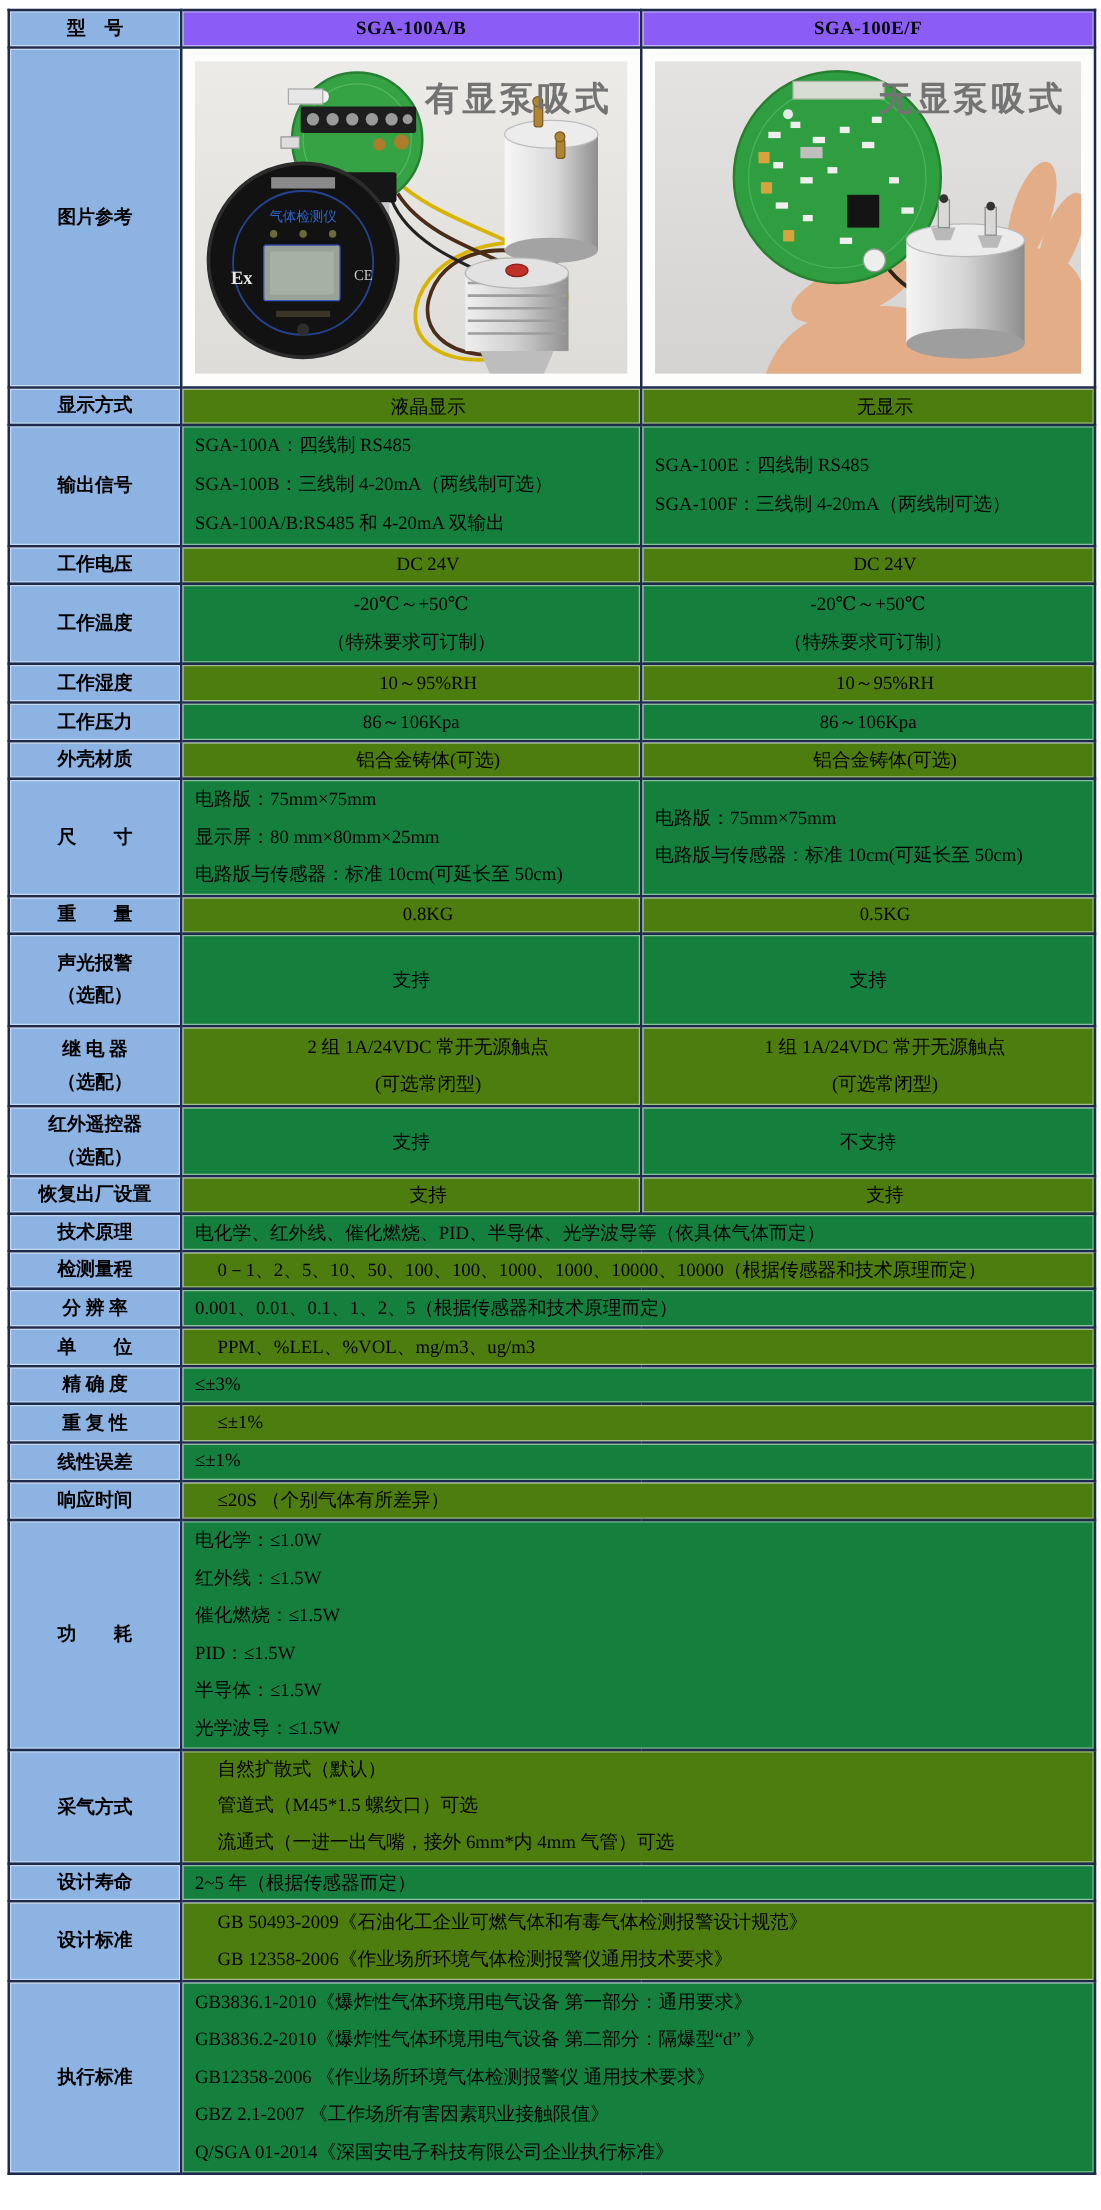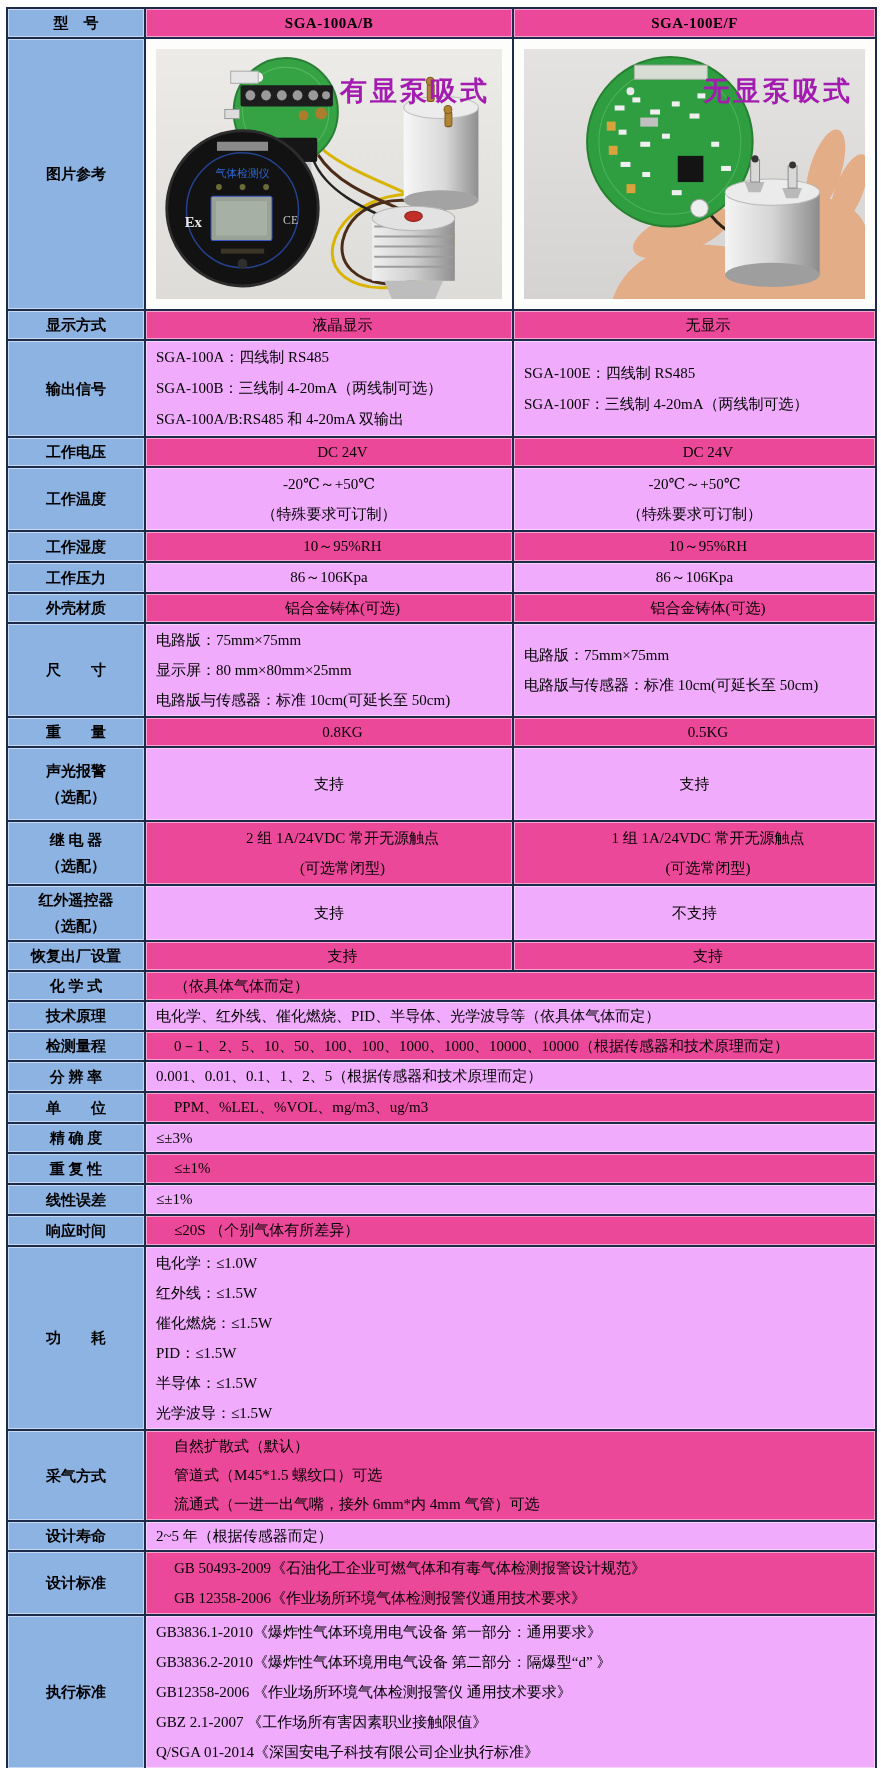--- a/index.html
+++ b/index.html
@@ -2,30 +2,30 @@
 <html><head>
 <meta charset="utf-8">
 <style>
   html,body{margin:0;padding:0;}
   body{width:881px;height:1768px;background:#ffffff;overflow:hidden;
        font-family:"Liberation Serif","DejaVu Serif",serif;color:#000;}
   table{border-collapse:collapse;table-layout:fixed;margin:7px 0 0 6px;}
   td{border:2px solid #1c2b4c;font-size:15px;vertical-align:middle;
      box-shadow:inset 0 0 0 1px rgba(255,255,255,.5);overflow:hidden;}
   td.lbl{background:#8db3e2;font-weight:bold;text-align:center;white-space:pre-line;line-height:26px;}
-  td.hdr{background:#ec4899;font-weight:bold;text-align:center;letter-spacing:.5px;}
-  td.val{background:#f0abfc;}
-  tr.dk td.val{background:#ec4899;padding-left:28px;}
+  td.hdr{background:#8b5cf6;font-weight:bold;text-align:center;letter-spacing:.5px;}
+  td.val{background:#15803d;}
+  tr.dk td.val{background:#4d7c0f;padding-left:28px;}
   td.c{text-align:center;white-space:pre-line;}
   td.l{text-align:left;padding-left:10px;white-space:pre-line;}
   .lh31{line-height:31px}.lh30{line-height:30px}.lh29{line-height:29px}
   td.photo{background:#fdfdfc;padding:10px;vertical-align:top;}
   .shot{position:relative;width:100%;height:250px;}
   .shot svg{position:absolute;left:0;top:0;width:100%;height:100%;}
-  .wm{position:absolute;top:24px;right:12px;font-size:27px;color:#a21caf;
+  .wm{position:absolute;top:12px;right:12px;font-size:27px;color:#737373;
       letter-spacing:3px;font-weight:bold;}
 </style>
 </head>
 <body>
 
 <table>
 <colgroup>
       <col style="width:138px">
       <col style="width:368px">
       <col style="width:363px">
@@ -265,24 +265,20 @@
   <td class="lbl">红外遥控器
 （选配）</td>
   <td class="val c">支持</td>
   <td class="val c">不支持</td>
 </tr>
 <tr class="dk" style="height:30px">
   <td class="lbl">恢复出厂设置</td>
   <td class="val c">支持</td>
   <td class="val c">支持</td>
 </tr>
-<tr class="dk" style="height:29px">
-  <td class="lbl">化 学 式</td>
-  <td class="val l" colspan="2">（依具体气体而定）</td>
-</tr>
 <tr style="height:30px">
   <td class="lbl">技术原理</td>
   <td class="val l" colspan="2">电化学、红外线、催化燃烧、PID、半导体、光学波导等（依具体气体而定）</td>
 </tr>
 <tr class="dk" style="height:30px">
   <td class="lbl">检测量程</td>
   <td class="val l" colspan="2">0－1、2、5、10、50、100、100、1000、1000、10000、10000（根据传感器和技术原理而定）</td>
 </tr>
 <tr style="height:31px">
   <td class="lbl">分 辨 率</td>

